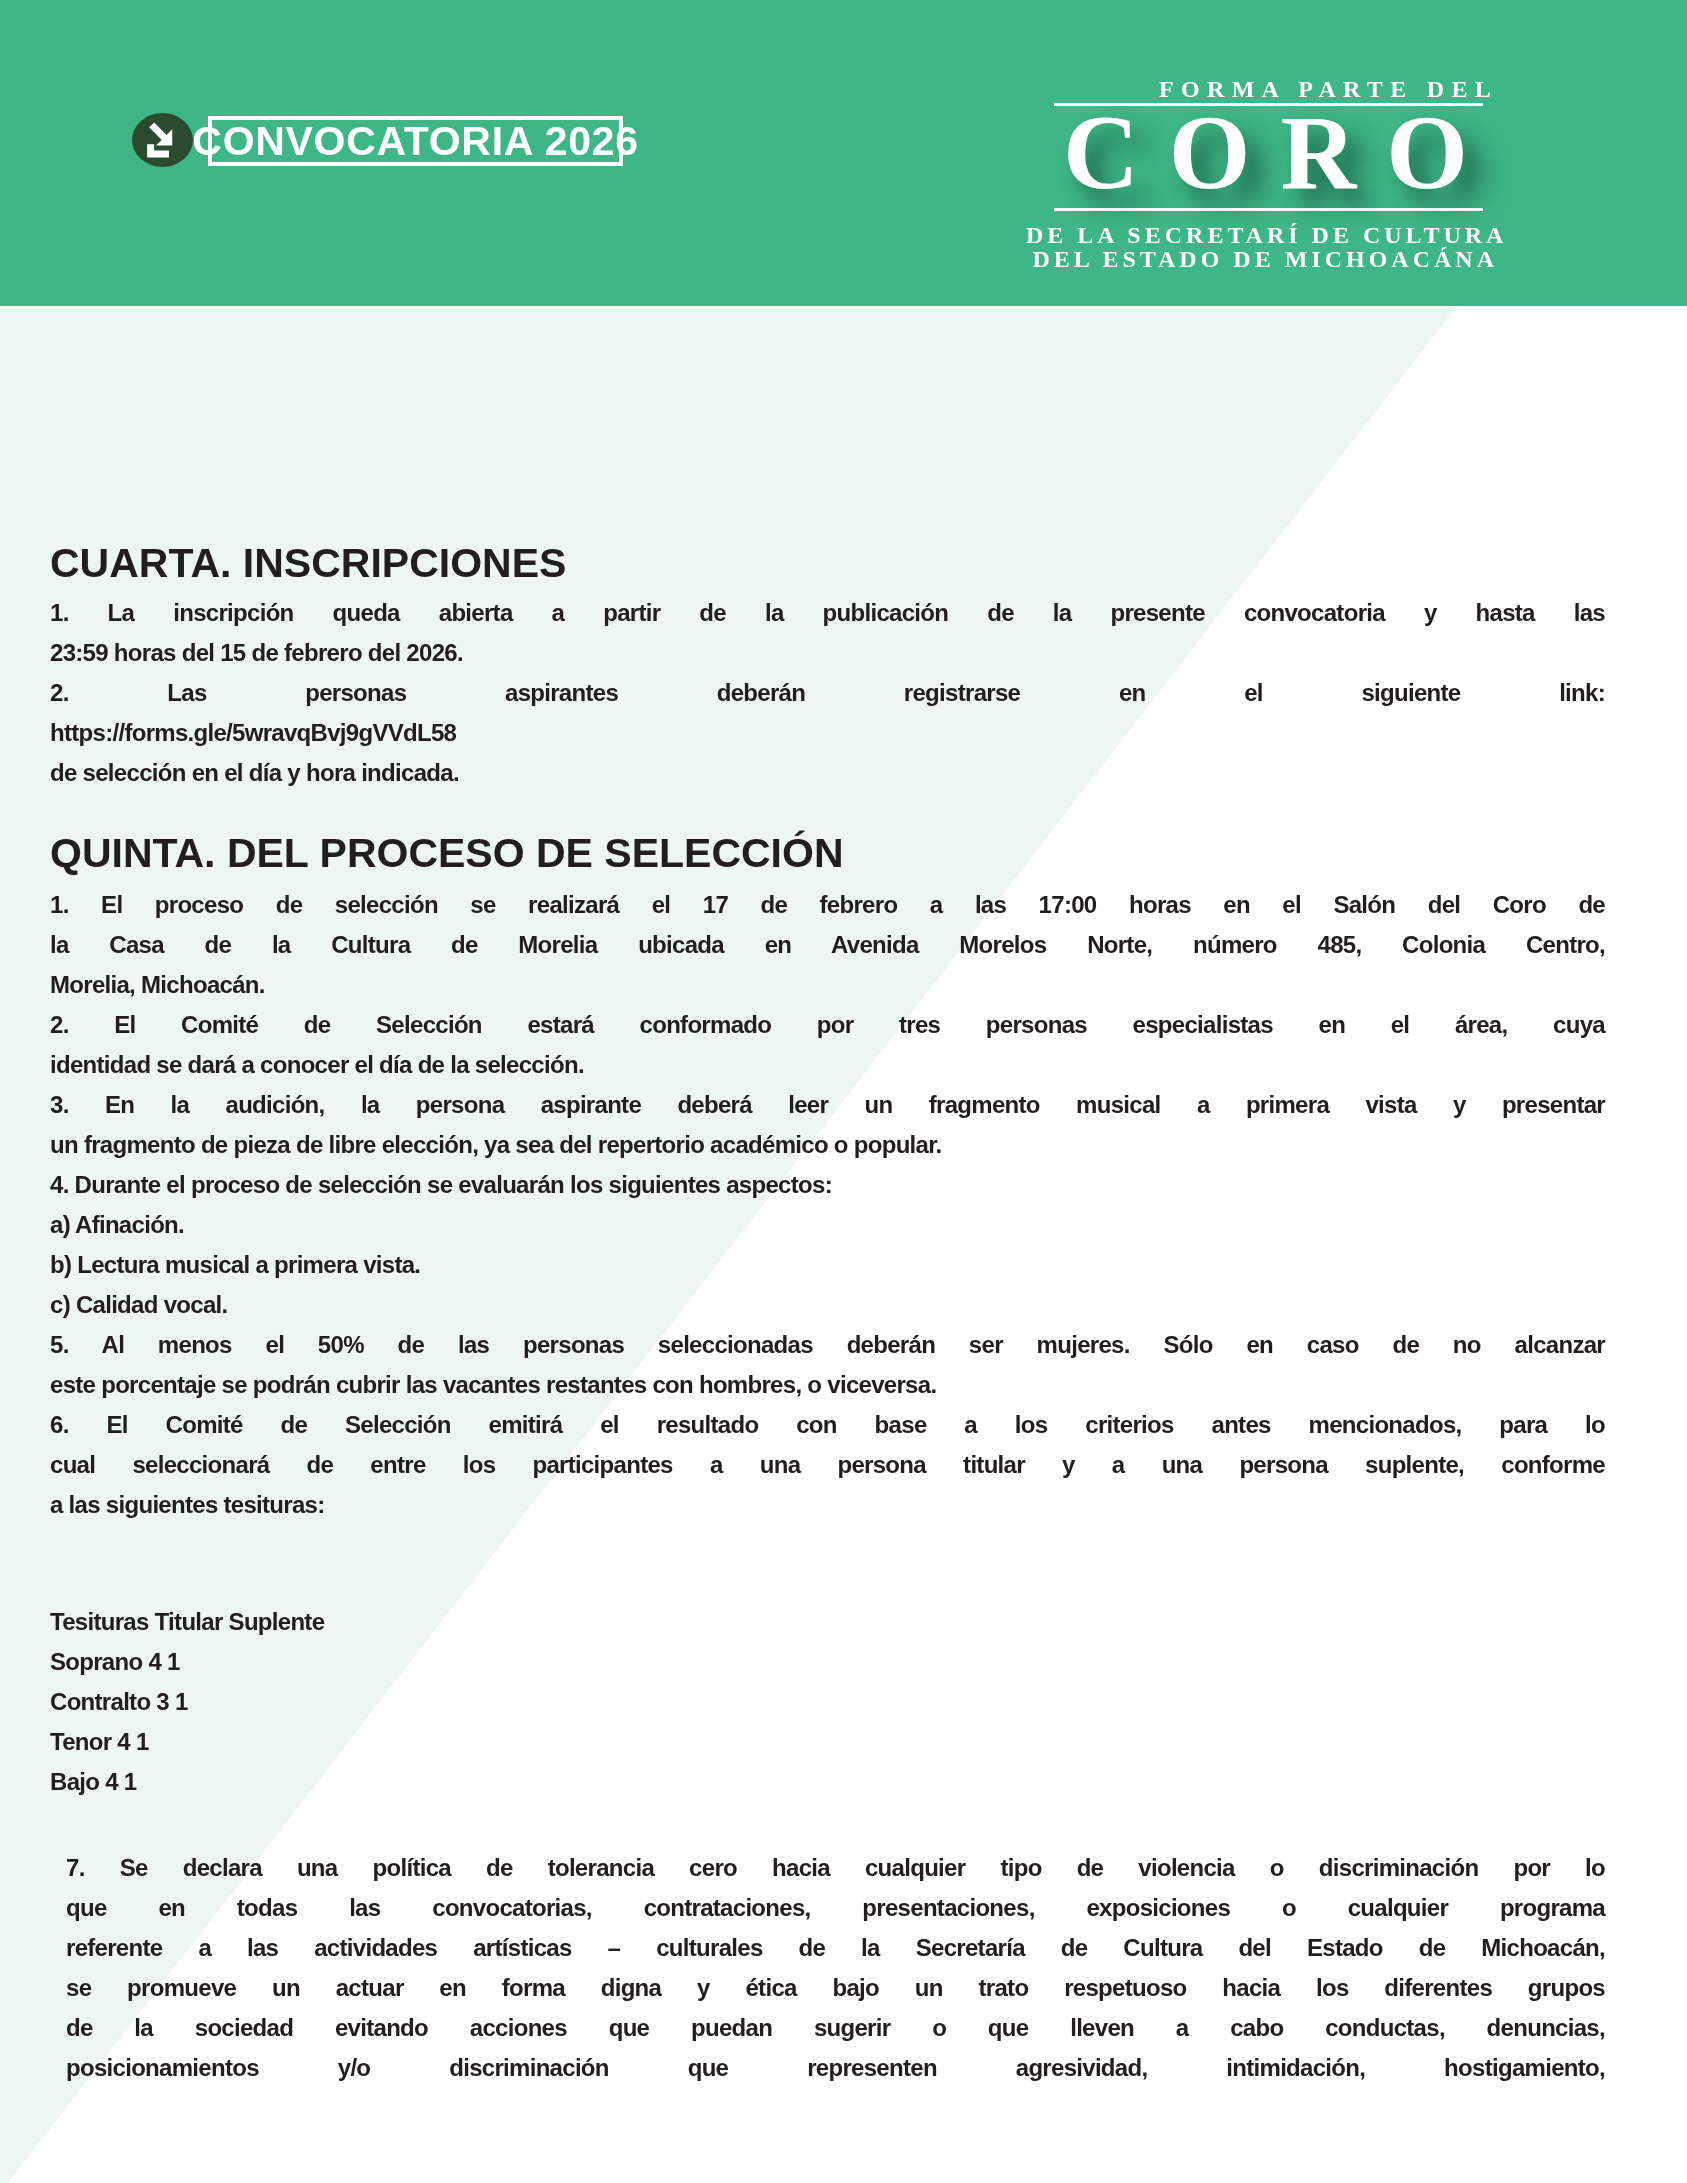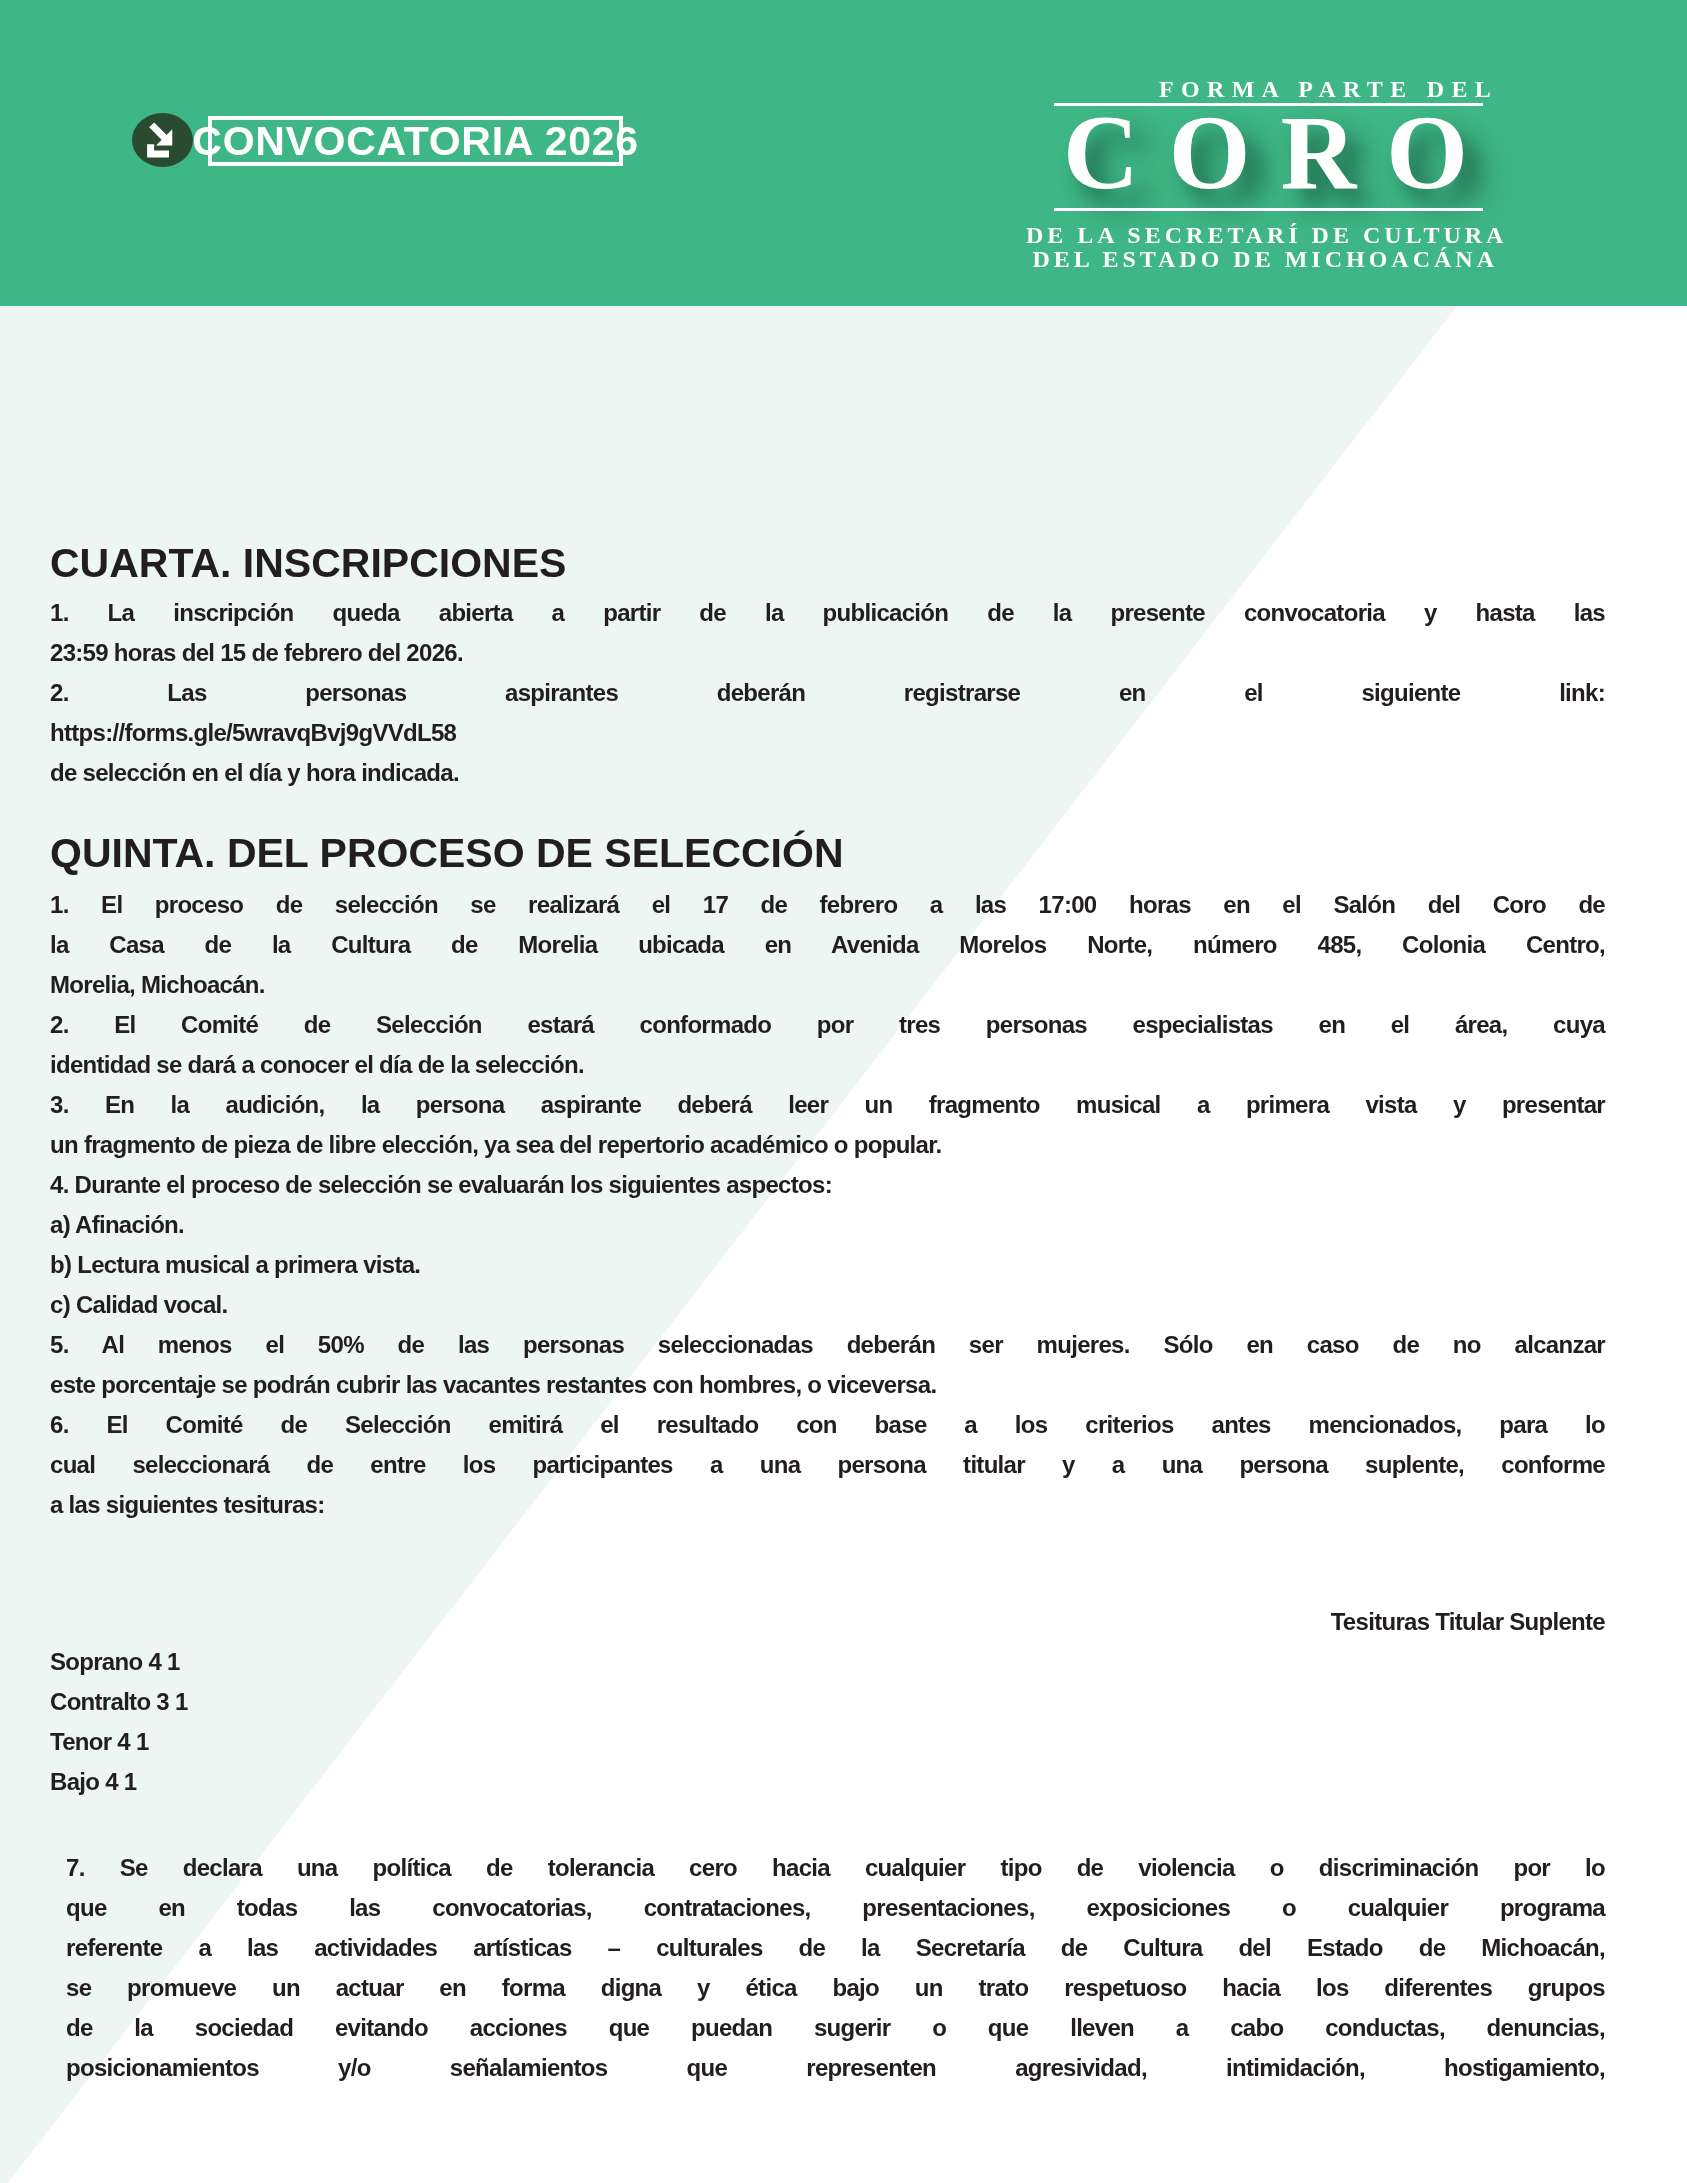--- a/index.html
+++ b/index.html
@@ -60,21 +60,21 @@
   .h1{
     font-size:41px;line-height:52px;font-weight:bold;letter-spacing:0;
   }
   .h1-cuarta{margin-bottom:4px;}
   .h1-quinta{margin-top:34px;margin-bottom:6px;}
   .jl,.ll{
     font-size:24px;line-height:40px;font-weight:bold;letter-spacing:-0.7px;
   }
   .jl{text-align:justify;text-align-last:justify;}
   .ll{text-align:left;}
-  .tes-header{margin-top:77px;text-align:right;}
+  .tes-header{margin-top:77px;}
   .p7-block{margin-top:46px;margin-left:16px;}
 </style>
 </head>
 <body>
 
 <div class="page">
 
   <div class="mint-shape"></div>
 
   <div class="header">
@@ -147,19 +147,19 @@
     <div class="ll">Contralto 3 1</div>
     <div class="ll">Tenor 4 1</div>
     <div class="ll">Bajo 4 1</div>
 
     <div class="p7-block">
       <div class="jl">7. Se declara una política de tolerancia cero hacia cualquier tipo de violencia o discriminación por lo</div>
       <div class="jl">que en todas las convocatorias, contrataciones, presentaciones, exposiciones o cualquier programa</div>
       <div class="jl">referente a las actividades artísticas – culturales de la Secretaría de Cultura del Estado de Michoacán,</div>
       <div class="jl">se promueve un actuar en forma digna y ética bajo un trato respetuoso hacia los diferentes grupos</div>
       <div class="jl">de la sociedad evitando acciones que puedan sugerir o que lleven a cabo conductas, denuncias,</div>
-      <div class="jl">posicionamientos y/o señalamientos que representen agresividad, intimidación, hostigamiento,</div>
+      <div class="jl">posicionamientos y/o discriminación que representen agresividad, intimidación, hostigamiento,</div>
     </div>
 
   </div>
 
 </div>
 
 
 </body></html>

